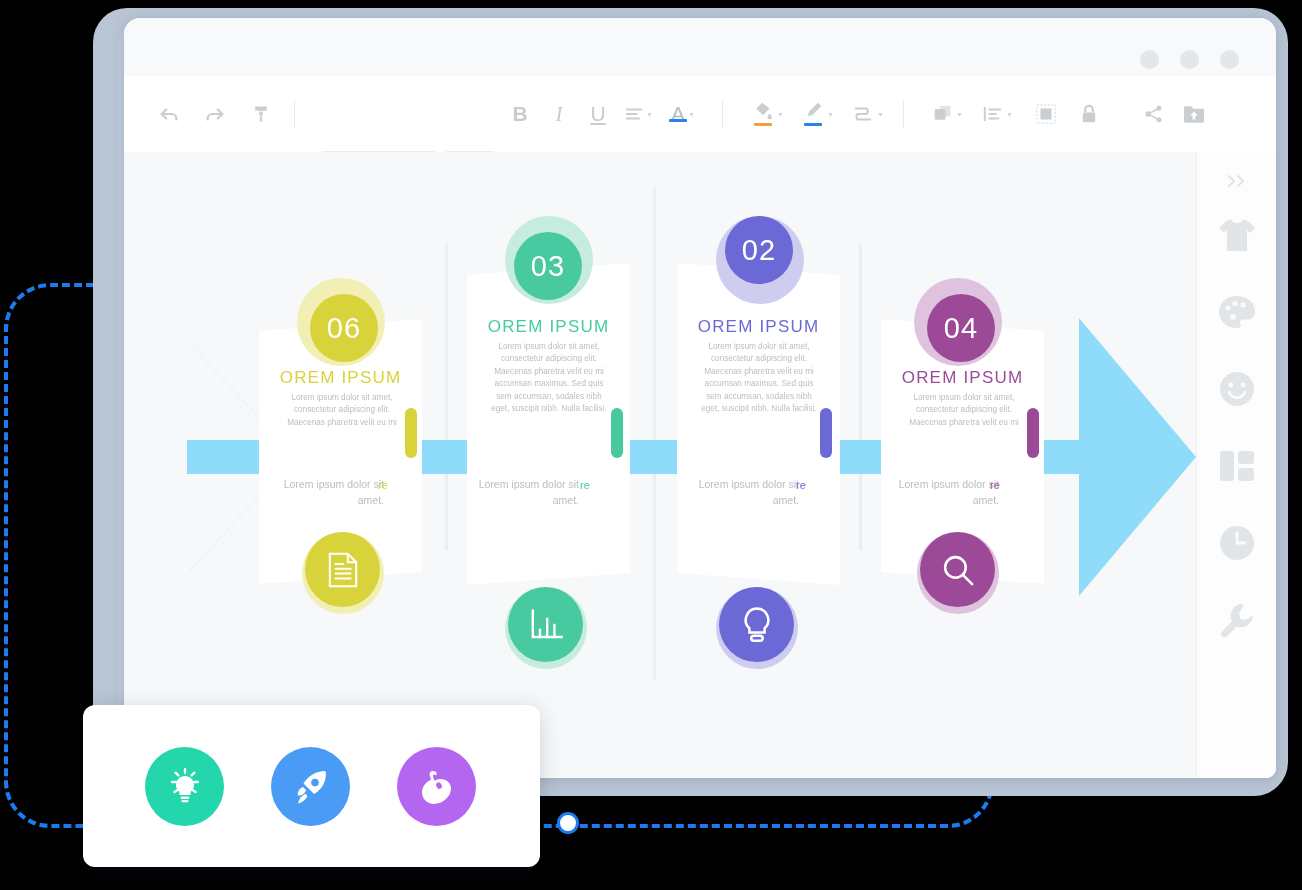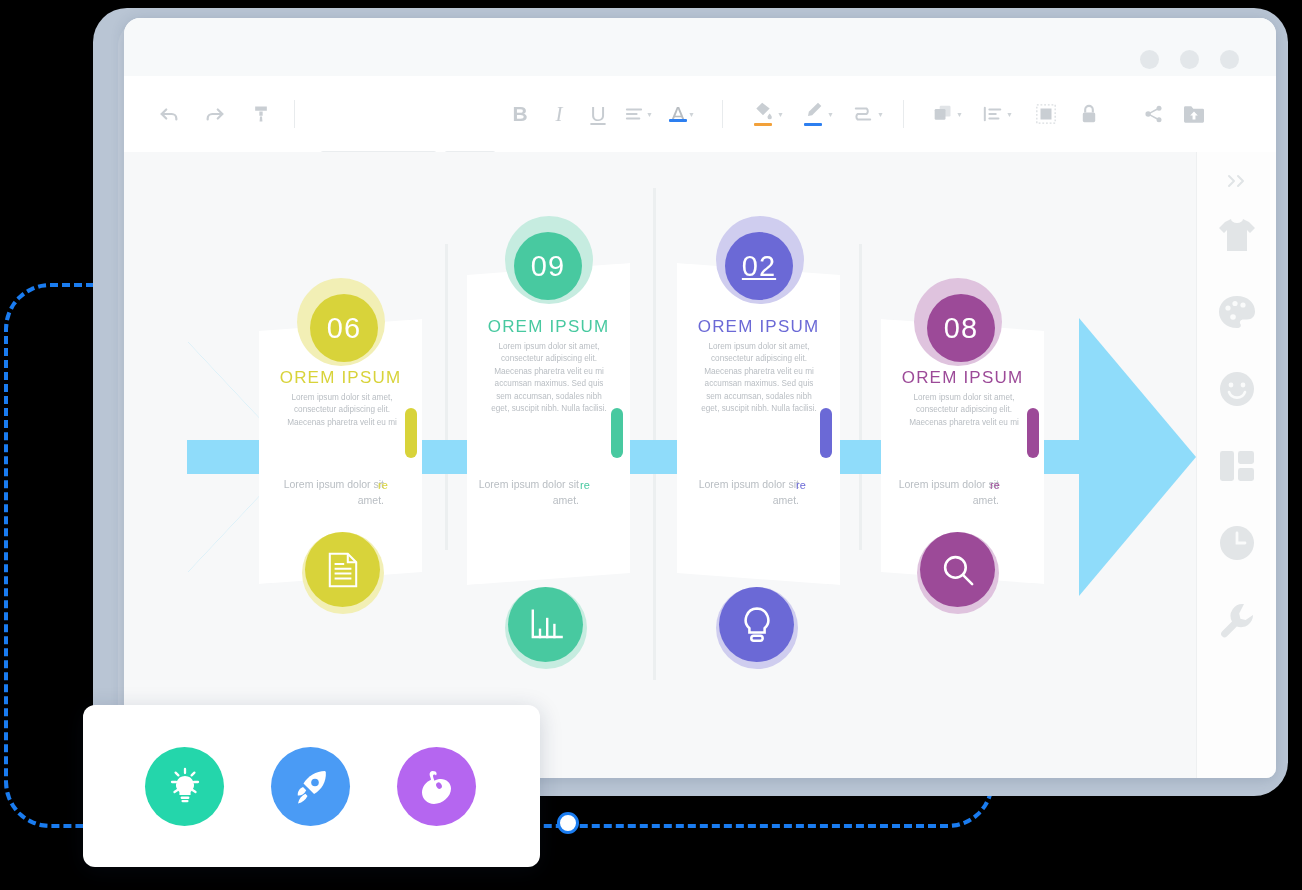--- a/index.html
+++ b/index.html
@@ -299,57 +299,57 @@
       <svg width="34" height="36" viewBox="0 0 26 30" fill="none" stroke="#fff" stroke-width="1.7">
         <path d="M2 1.5 h15 l7 7 v20 h-22 z"></path>
           <path d="M17 1.5 v7 h7"></path>
         <path d="M6 10 h8 M6 14 h14 M6 18 h14 M6 22 h14"></path>
       </svg>
     </div>
 
     <div class="card card-shadow" style="left:343px;top:111px;width:163px;height:322px;
          clip-path:polygon(0 12px, 163px 0, 163px 310px, 0 322px);"></div>
     <div class="circ-halo" style="left:381px;top:64px;width:88px;height:88px;background:#c6ece0;"></div>
-    <div class="circ-num" style="left:390px;top:80px;width:68px;height:68px;background:#48c9a0;font-size:29px;">09</div>
+    <div class="circ-num" style="left:390px;top:80px;width:68px;height:68px;background:#48c9a0;font-size:29px;">03</div>
     <div class="card-title" style="left:343px;top:165px;width:163px;color:#48c9a0;">OREM IPSUM</div>
     <div class="card-body" style="left:363px;top:189px;width:124px;">Lorem ipsum dolor sit amet, consectetur adipiscing elit. Maecenas pharetra velit eu mi accumsan maximus. Sed quis sem accumsan, sodales nibh eget, suscipit nibh. Nulla facilisi.</div>
     <div class="tick" style="left:487px;top:256px;background:#48c9a0;"></div>
     <div class="card-sub" style="left:345px;top:325px;width:110px;">Lorem ipsum dolor sit amet.</div>
     <div class="card-re" style="left:456px;top:327px;color:#48c9a0;">re</div>
     <div class="circ-halo" style="left:381px;top:435px;width:82px;height:82px;background:#c6ece0;"></div>
     <div class="circ-icon" style="left:384px;top:435px;width:75px;height:75px;background:#48c9a0;">
       <svg width="36" height="34" viewBox="0 0 30 28" fill="none" stroke="#fff" stroke-width="2" stroke-linecap="square">
         <path d="M4 2 V24 H28"></path>
           <path d="M10 18 V24"></path>
           <path d="M16 9 V24"></path>
           <path d="M22 14 V24"></path>
       </svg>
     </div>
 
     <div class="card card-shadow" style="left:553px;top:111px;width:163px;height:322px;
          clip-path:polygon(0 0, 163px 12px, 163px 322px, 0 310px);"></div>
     <div class="circ-halo" style="left:592px;top:64px;width:88px;height:88px;background:#cfcdef;"></div>
-    <div class="circ-num" style="left:601px;top:80px;width:68px;height:68px;background:#6b69d6;font-size:29px;text-decoration:underline;">02</div>
+    <div class="circ-num" style="left:601px;top:64px;width:68px;height:68px;background:#6b69d6;font-size:29px;">02</div>
     <div class="card-title" style="left:553px;top:165px;width:163px;color:#6b69d6;">OREM IPSUM</div>
     <div class="card-body" style="left:573px;top:189px;width:124px;">Lorem ipsum dolor sit amet, consectetur adipiscing elit. Maecenas pharetra velit eu mi accumsan maximus. Sed quis sem accumsan, sodales nibh eget, suscipit nibh. Nulla facilisi.</div>
     <div class="tick" style="left:696px;top:256px;background:#6b69d6;"></div>
     <div class="card-sub" style="left:565px;top:325px;width:110px;">Lorem ipsum dolor sit amet.</div>
     <div class="card-re" style="left:672px;top:327px;color:#6b69d6;">re</div>
     <div class="circ-halo" style="left:592px;top:435px;width:82px;height:82px;background:#cfcdef;"></div>
     <div class="circ-icon" style="left:595px;top:435px;width:75px;height:75px;background:#6b69d6;">
       <svg width="34" height="38" viewBox="0 0 26 30" fill="none" stroke="#fff" stroke-width="2">
         <path d="M13 2 a9 9 0 0 1 6 15.6 V21 h-12 v-3.4 A9 9 0 0 1 13 2z"></path>
         <rect x="8.5" y="23.5" width="9" height="4" rx="2"></rect>
       </svg>
     </div>
 
     <div class="card card-shadow" style="left:757px;top:167px;width:163px;height:265px;
          clip-path:polygon(0 0, 163px 12px, 163px 265px, 0 253px);"></div>
     <div class="circ-halo" style="left:790px;top:126px;width:88px;height:88px;background:#dfc3de;"></div>
-    <div class="circ-num" style="left:803px;top:142px;width:68px;height:68px;background:#9c4a98;font-size:29px;">08</div>
+    <div class="circ-num" style="left:803px;top:142px;width:68px;height:68px;background:#9c4a98;font-size:29px;">04</div>
     <div class="card-title" style="left:757px;top:216px;width:163px;color:#9c4a98;">OREM IPSUM</div>
     <div class="card-body" style="left:775px;top:240px;width:130px;">Lorem ipsum dolor sit amet, consectetur adipiscing elit. Maecenas pharetra velit eu mi</div>
     <div class="tick" style="left:903px;top:256px;background:#9c4a98;"></div>
     <div class="card-sub" style="left:765px;top:325px;width:110px;">Lorem ipsum dolor sit amet.</div>
     <div class="card-re" style="left:866px;top:327px;color:#9c4a98;">re</div>
     <div class="circ-halo" style="left:793px;top:380px;width:82px;height:82px;background:#dfc3de;"></div>
     <div class="circ-icon" style="left:796px;top:380px;width:75px;height:75px;background:#9c4a98;">
       <svg width="36" height="36" viewBox="0 0 28 28" fill="none" stroke="#fff" stroke-width="2" stroke-linecap="round">
         <circle cx="12" cy="12" r="8"></circle>
           <path d="M18 18 L25 25"></path>

